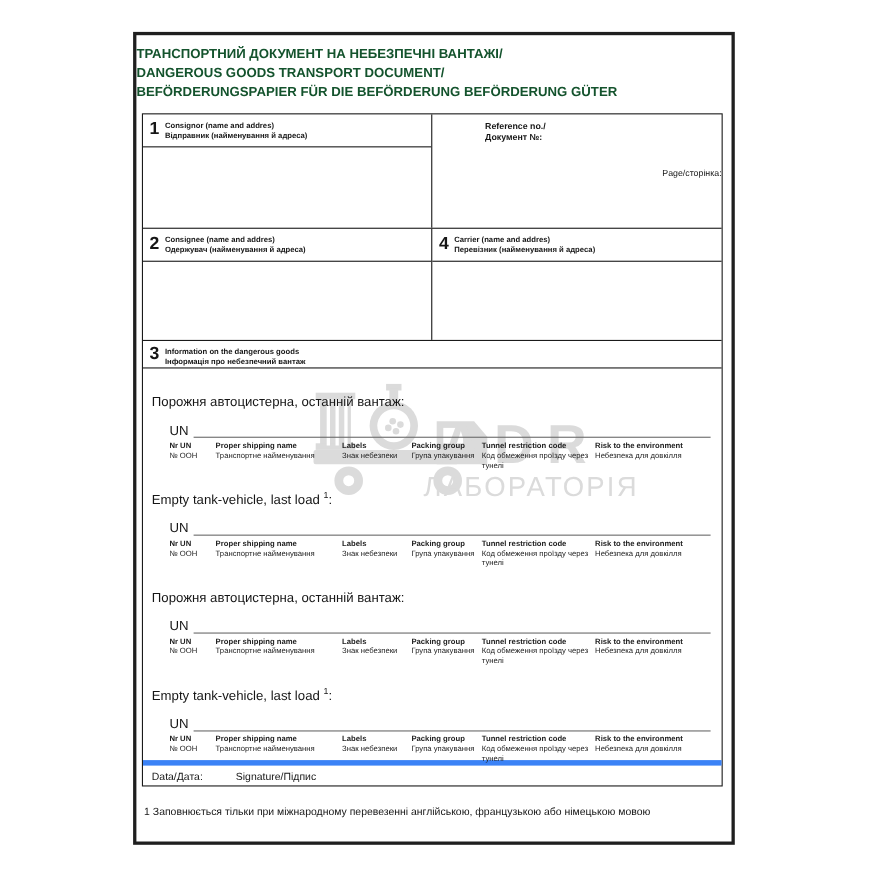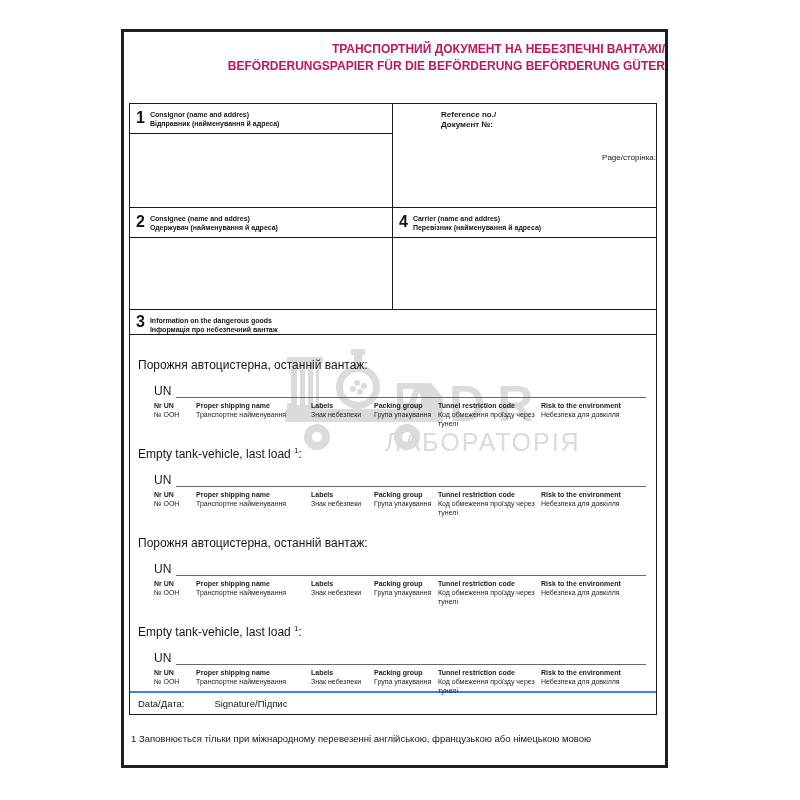--- a/index.html
+++ b/index.html
@@ -4,22 +4,22 @@
 <style>
   * { margin:0; padding:0; box-sizing:border-box; }
   html,body { width:800px; height:800px; background:#ffffff;
               font-family:"Liberation Sans", sans-serif; color:#161616; }
   .page { position:absolute; left:121px; top:29px; width:547px; height:739px;
           border:3px solid #1f1f1f; background:#fff; }
 
   
   .watermark { position:absolute; left:155px; top:315px; width:330px; height:114px; z-index:0; }
 
-  .title-block { position:absolute; top:9px; left:0; right:0; text-align:right;
-                 font-weight:bold; font-size:12px; line-height:17px; color:#be185d; z-index:1; }
+  .title-block { position:absolute; top:9px; left:0; right:0; text-align:left;
+                 font-weight:bold; font-size:12px; line-height:17px; color:#14532d; z-index:1; }
 
   .form { position:absolute; left:5px; top:71px; width:528px; height:612px;
           border:1px solid #1a1a1a; z-index:1; }
 
   .row { display:flex; }
   .row1 { height:104px; border-bottom:1px solid #1a1a1a; }
   .row2 { height:102px; border-bottom:1px solid #1a1a1a; }
   .row3 { height:25px;  border-bottom:1px solid #1a1a1a; }
   .cell-left  { width:263px; border-right:1px solid #1a1a1a; }
   .cell-right { flex:1; }
@@ -39,21 +39,21 @@
   .content { height:356px; padding-top:19px; position:relative; }
   .sec { margin-bottom:15px; }
   .sec-title { font-size:12px; line-height:15px; margin:0 8px 10px 8px; }
   .sec-title sup { font-size:8px; }
   .un-row { display:flex; align-items:center; margin:0 10px 2px 24px; height:16px; font-size:12px; }
   .un-line { flex:1; border-bottom:1px solid #6a6a6a; margin-left:5px; height:14px; }
   .cols { display:flex; margin:0 4px 0 24px; font-size:7px; line-height:9px; color:#222; }
   .col .en { font-weight:bold; }
   .c1{width:42px}.c2{width:115px}.c3{width:63px}.c4{width:64px}.c5{width:103px}.c6{flex:1; padding-right:2px;}
 
-  .datarow { height:25px; border-top:2px solid #3b82f6; display:flex;
+  .datarow { height:25px; border-top:5px solid #3b82f6; display:flex;
              padding:5px 8px 0 8px; font-size:9.5px; }
   .sig-label { margin-left:30px; }
 
   .footnote { position:absolute; left:7px; top:701px; font-size:9.5px; z-index:1; }
 </style>
 </head>
 <body>
 
 <div class="page">
 
@@ -85,20 +85,21 @@
         <circle cx="81" cy="45" r="3"></circle>
       <circle cx="85" cy="39" r="3"></circle>
         <circle cx="78" cy="36" r="3"></circle>
     </g>
     <text x="122" y="74" font-size="50" font-weight="bold" letter-spacing="12" fill="#dbdbdb">ADR</text>
     <text x="106" y="104" font-size="25" letter-spacing="2" fill="#dbdbdb">ЛАБОРАТОРІЯ</text>
   </svg>
 
   <div class="title-block">
     <div>ТРАНСПОРТНИЙ ДОКУМЕНТ НА НЕБЕЗПЕЧНІ ВАНТАЖІ/</div>
+    <div>DANGEROUS GOODS TRANSPORT DOCUMENT/</div>
     <div>BEFÖRDERUNGSPAPIER FÜR DIE BEFÖRDERUNG BEFÖRDERUNG GÜTER</div>
   </div>
 
   <div class="form">
 
     <div class="row row1">
       <div class="cell-left">
         <div class="box-head">
           <span class="box-num">1</span>
           <span class="box-labels">

